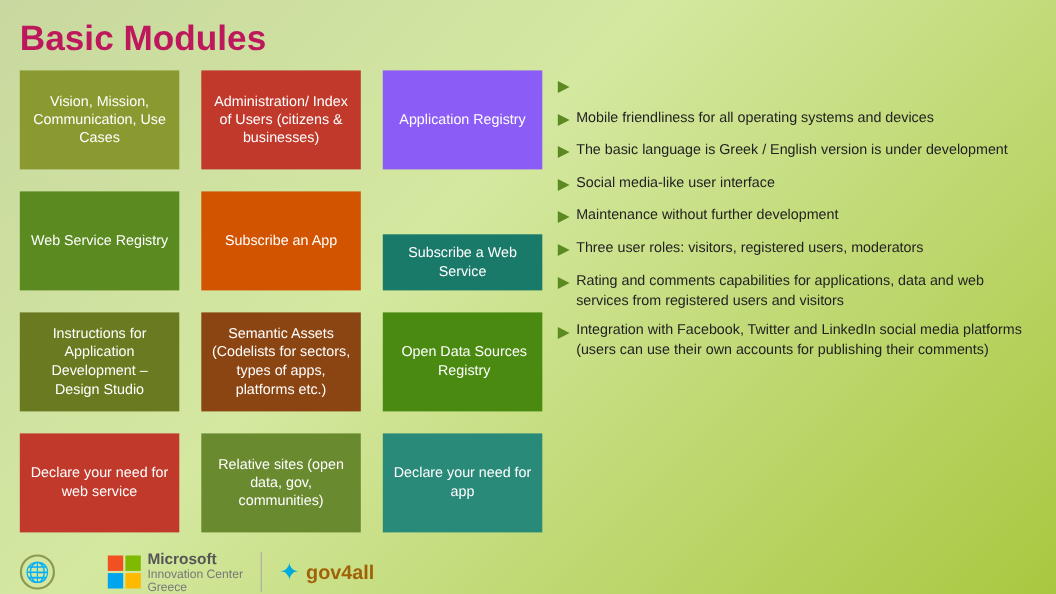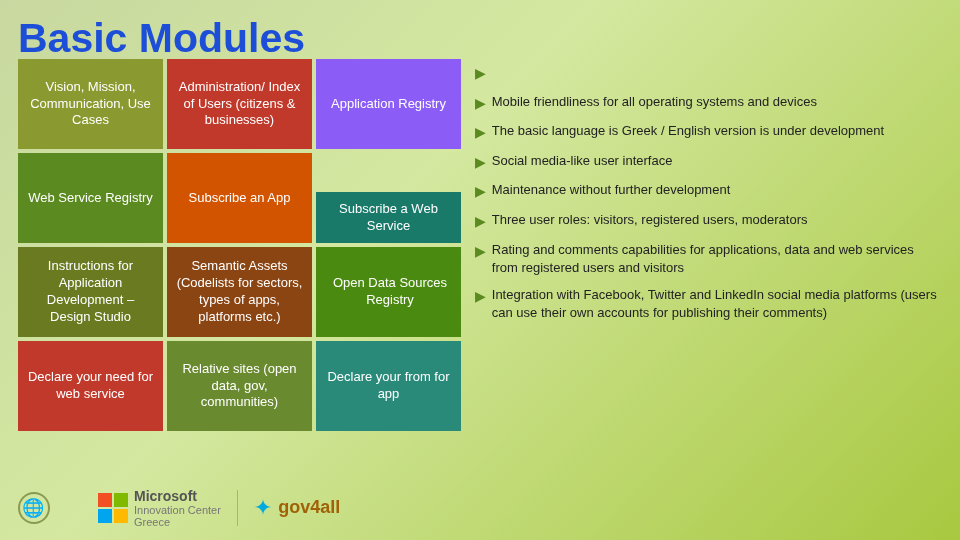--- a/index.html
+++ b/index.html
@@ -25,38 +25,39 @@
       z-index: 1;
       width: 960px;
       height: 540px;
       display: flex;
       flex-direction: column;
       padding: 18px 18px 12px 18px;
     }
 
     
     .page-title {
-      font-size: 41px;
+      font-size: 32px;
       font-weight: 700;
-      color: #1d4ed8;
+      color: #be185d;
+      margin-bottom: 14px;
       line-height: 1;
     }
 
     .content-area {
       display: flex;
       flex: 1;
       gap: 14px;
     }
 
     
     .grid-section {
       display: grid;
       grid-template-columns: repeat(3, 145px);
       grid-template-rows: repeat(4, 90px);
-      gap: 4px;
+      gap: 20px;
       flex-shrink: 0;
     }
 
     .cell {
       display: flex;
       align-items: center;
       justify-content: center;
       text-align: center;
       padding: 8px;
       font-size: 13px;
@@ -183,21 +184,21 @@
         <div class="cell" style="background-color: rgb(192, 57, 43);">Administration/ Index of Users (citizens &amp; businesses)</div>
         <div class="cell" style="background-color: #8b5cf6;">Application Registry</div>
         <div class="cell" style="background-color: rgb(90, 138, 32);">Web Service Registry</div>
         <div class="cell" style="background-color: rgb(211, 84, 0);">Subscribe an App</div>
         <div class="cell" style="background-color: rgb(26, 122, 106); margin-top: 39px;">Subscribe a Web Service</div>
         <div class="cell" style="background-color: rgb(106, 122, 32);">Instructions for Application Development – Design Studio</div>
         <div class="cell" style="background-color: rgb(139, 69, 19);">Semantic Assets (Codelists for sectors, types of apps, platforms etc.)</div>
         <div class="cell" style="background-color: rgb(74, 138, 16); padding-left: 11px;">Open Data Sources Registry</div>
         <div class="cell" style="background-color: rgb(192, 57, 43);">Declare your need for web service</div>
         <div class="cell" style="background-color: rgb(106, 138, 48);">Relative sites (open data, gov, communities)</div>
-        <div class="cell" style="background-color: rgb(42, 138, 122);">Declare your from for app</div>
+        <div class="cell" style="background-color: rgb(42, 138, 122);">Declare your need for app</div>
       </div>
 
     <div class="bullets-section" id="bullets-container">
     <div class="bullet-item">
           <span class="bullet-arrow">▶</span>
         </div>
         <div class="bullet-item">
           <span class="bullet-arrow">▶</span>
           <span>Mobile friendliness for all operating systems and devices</span>
         </div>

